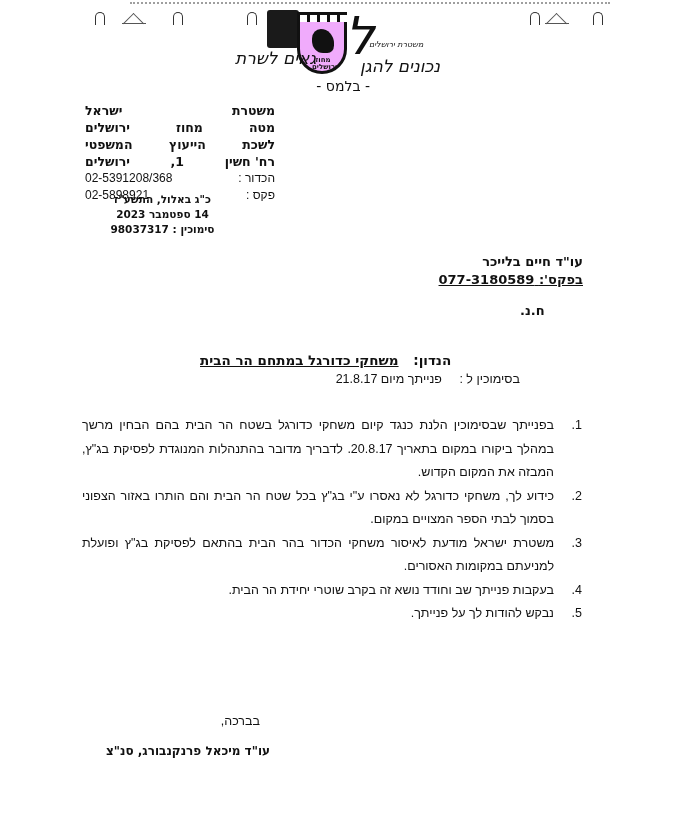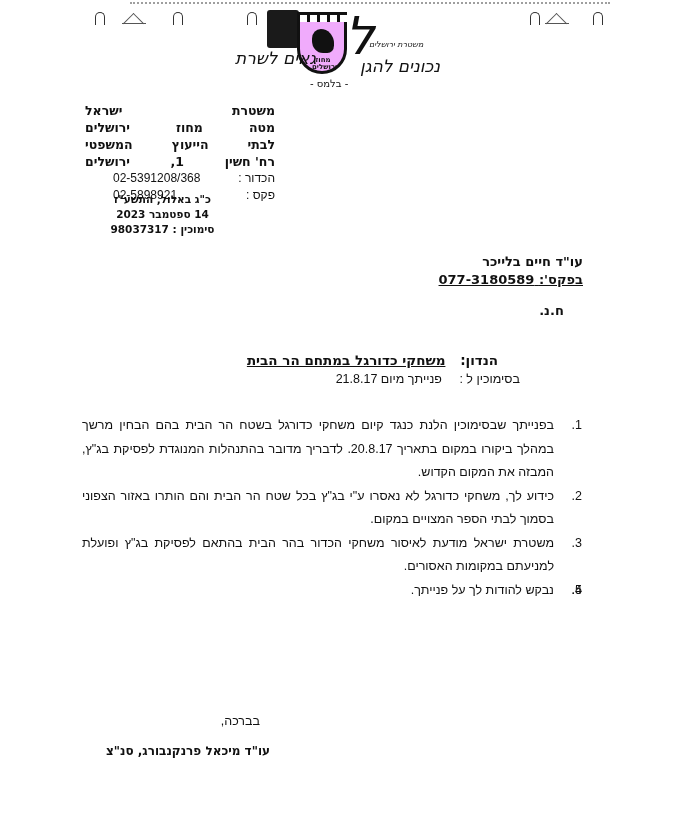--- a/index.html
+++ b/index.html
@@ -18,36 +18,36 @@
   .shield { position: absolute; left: 62px; top: 2px; width: 50px; height: 62px; border: 3px solid #111; border-radius: 0 0 25px 25px; background: #f0abfc; }
   .shield .crenel { position: absolute; top: -3px; left: -3px; right: -3px; height: 10px; border-top: 3px solid #111; background:
       repeating-linear-gradient(90deg, #111 0 3px, #fff 3px 10px); }
   .shield .lion { position: absolute; left: 12px; top: 14px; width: 22px; height: 24px; background: #111; border-radius: 40% 60% 30% 50%; }
   .shield .city { position: absolute; left: 12px; top: 42px; font-size: 7px; font-weight: bold; text-align: center; width: 22px; line-height: 7px; font-family: "DejaVu Sans", sans-serif; }
   .dark-block { position: absolute; left: 32px; top: 0; width: 32px; height: 38px; background: #1a1a1a; border-radius: 3px; }
   .lamed { position: absolute; left: 110px; top: 0; font-size: 52px; line-height: 52px; font-style: italic; font-family: "DejaVu Sans", sans-serif; }
   .slogan-l { position: absolute; left: 0; top: 38px; font-size: 17px; font-style: italic; white-space: nowrap; font-family: "DejaVu Sans", sans-serif; }
   .slogan-r { position: absolute; left: 125px; top: 38px; font-size: 17px; font-style: italic; white-space: nowrap; font-family: "DejaVu Sans", sans-serif; }
   .logo-small { position: absolute; left: 134px; top: 30px; font-size: 8px; font-style: italic; white-space: nowrap; font-family: "DejaVu Sans", sans-serif; }
-  .classification { left: 310px; top: 78px; width: 60px; text-align: left; font-size: 10px; font-family: "DejaVu Sans", sans-serif; direction: rtl; }
+  .classification { left: 310px; top: 78px; width: 60px; text-align: right; font-size: 14px; font-family: "DejaVu Sans", sans-serif; direction: rtl; }
 
   
   .sender { left: 85px; top: 102px; width: 190px; direction: rtl; font-family: "DejaVu Sans", sans-serif; }
   .sender .row { display: flex; justify-content: space-between; font-weight: bold; font-size: 12.5px; line-height: 17px; height: 17px; }
   .sender .row.contact { font-weight: normal; font-family: "Liberation Sans", sans-serif; font-size: 12px; }
-  .sender .row.contact .num { direction: ltr; margin-left: 28px; }
+  .sender .row.contact .num { direction: ltr; }
   .dates { left: 110px; top: 192px; width: 105px; direction: rtl; text-align: center; font-family: "DejaVu Sans", sans-serif; font-weight: bold; font-size: 10.5px; line-height: 15px; }
 
   
   .recipient { left: 400px; top: 253px; width: 183px; direction: rtl; text-align: right; font-family: "DejaVu Sans", sans-serif; font-weight: bold; font-size: 13px; line-height: 18px; }
   .recipient .fax { text-decoration: underline; }
-  .greeting { left: 520px; top: 303px; width: 63px; direction: rtl; text-align: center; font-family: "DejaVu Sans", sans-serif; font-weight: bold; font-size: 13px; }
+  .greeting { left: 520px; top: 303px; width: 63px; direction: rtl; text-align: left; font-family: "DejaVu Sans", sans-serif; font-weight: bold; font-size: 13px; }
 
   
-  .subject { left: 200px; top: 352px; width: 345px; direction: rtl; text-align: center; font-family: "DejaVu Sans", sans-serif; font-weight: bold; font-size: 13.5px; }
+  .subject { left: 200px; top: 352px; width: 345px; direction: rtl; text-align: left; font-family: "DejaVu Sans", sans-serif; font-weight: bold; font-size: 13.5px; }
   .subject .sub-text { text-decoration: underline; margin-right: 10px; }
   .reference { left: 200px; top: 372px; width: 320px; direction: rtl; font-family: "Liberation Sans", sans-serif; font-size: 12.5px; }
   .reference .ref-val { margin-right: 14px; }
 
   
   .body-list { left: 82px; top: 414px; width: 500px; direction: rtl; font-family: "Liberation Sans", sans-serif; font-size: 12.5px; list-style: none; }
   .body-list li { position: relative; padding-right: 28px; line-height: 23.5px; text-align: justify; }
   .body-list li .num { position: absolute; right: 0; top: 0; }
 
   
@@ -86,21 +86,21 @@
   <div class="row">
     <span>משטרת</span>
     <span>ישראל</span>
   </div>
   <div class="row">
     <span>מטה</span>
     <span>מחוז</span>
     <span>ירושלים</span>
   </div>
   <div class="row">
-    <span>לבתי</span>
+    <span>לשכת</span>
     <span>הייעוץ</span>
     <span>המשפטי</span>
   </div>
   <div class="row">
     <span>רח' חשין</span>
     <span>1,</span>
     <span>ירושלים</span>
   </div>
   <div class="row contact">
     <span>הכדור :</span>
@@ -147,20 +147,21 @@
   <li>
     <span class="num">2.</span>
     <span>כידוע לך, משחקי כדורגל לא נאסרו ע"י בג"ץ בכל שטח הר הבית והם הותרו באזור הצפוני בסמוך לבתי הספר המצויים במקום.</span>
   </li>
   <li>
     <span class="num">3.</span>
     <span>משטרת ישראל מודעת לאיסור משחקי הכדור בהר הבית בהתאם לפסיקת בג"ץ ופועלת למניעתם במקומות האסורים.</span>
   </li>
   <li>
     <span class="num">4.</span>
+    <span>בעקבות פנייתך שב וחודד נושא זה בקרב שוטרי יחידת הר הבית.</span>
   </li>
   <li>
     <span class="num">5.</span>
     <span>נבקש להודות לך על פנייתך.</span>
   </li>
 </ol>
 
 <div class="abs closing">בברכה,</div>
 <div class="abs signature">
   <div>עו"ד מיכאל פרנקנבורג, סנ"צ</div>

